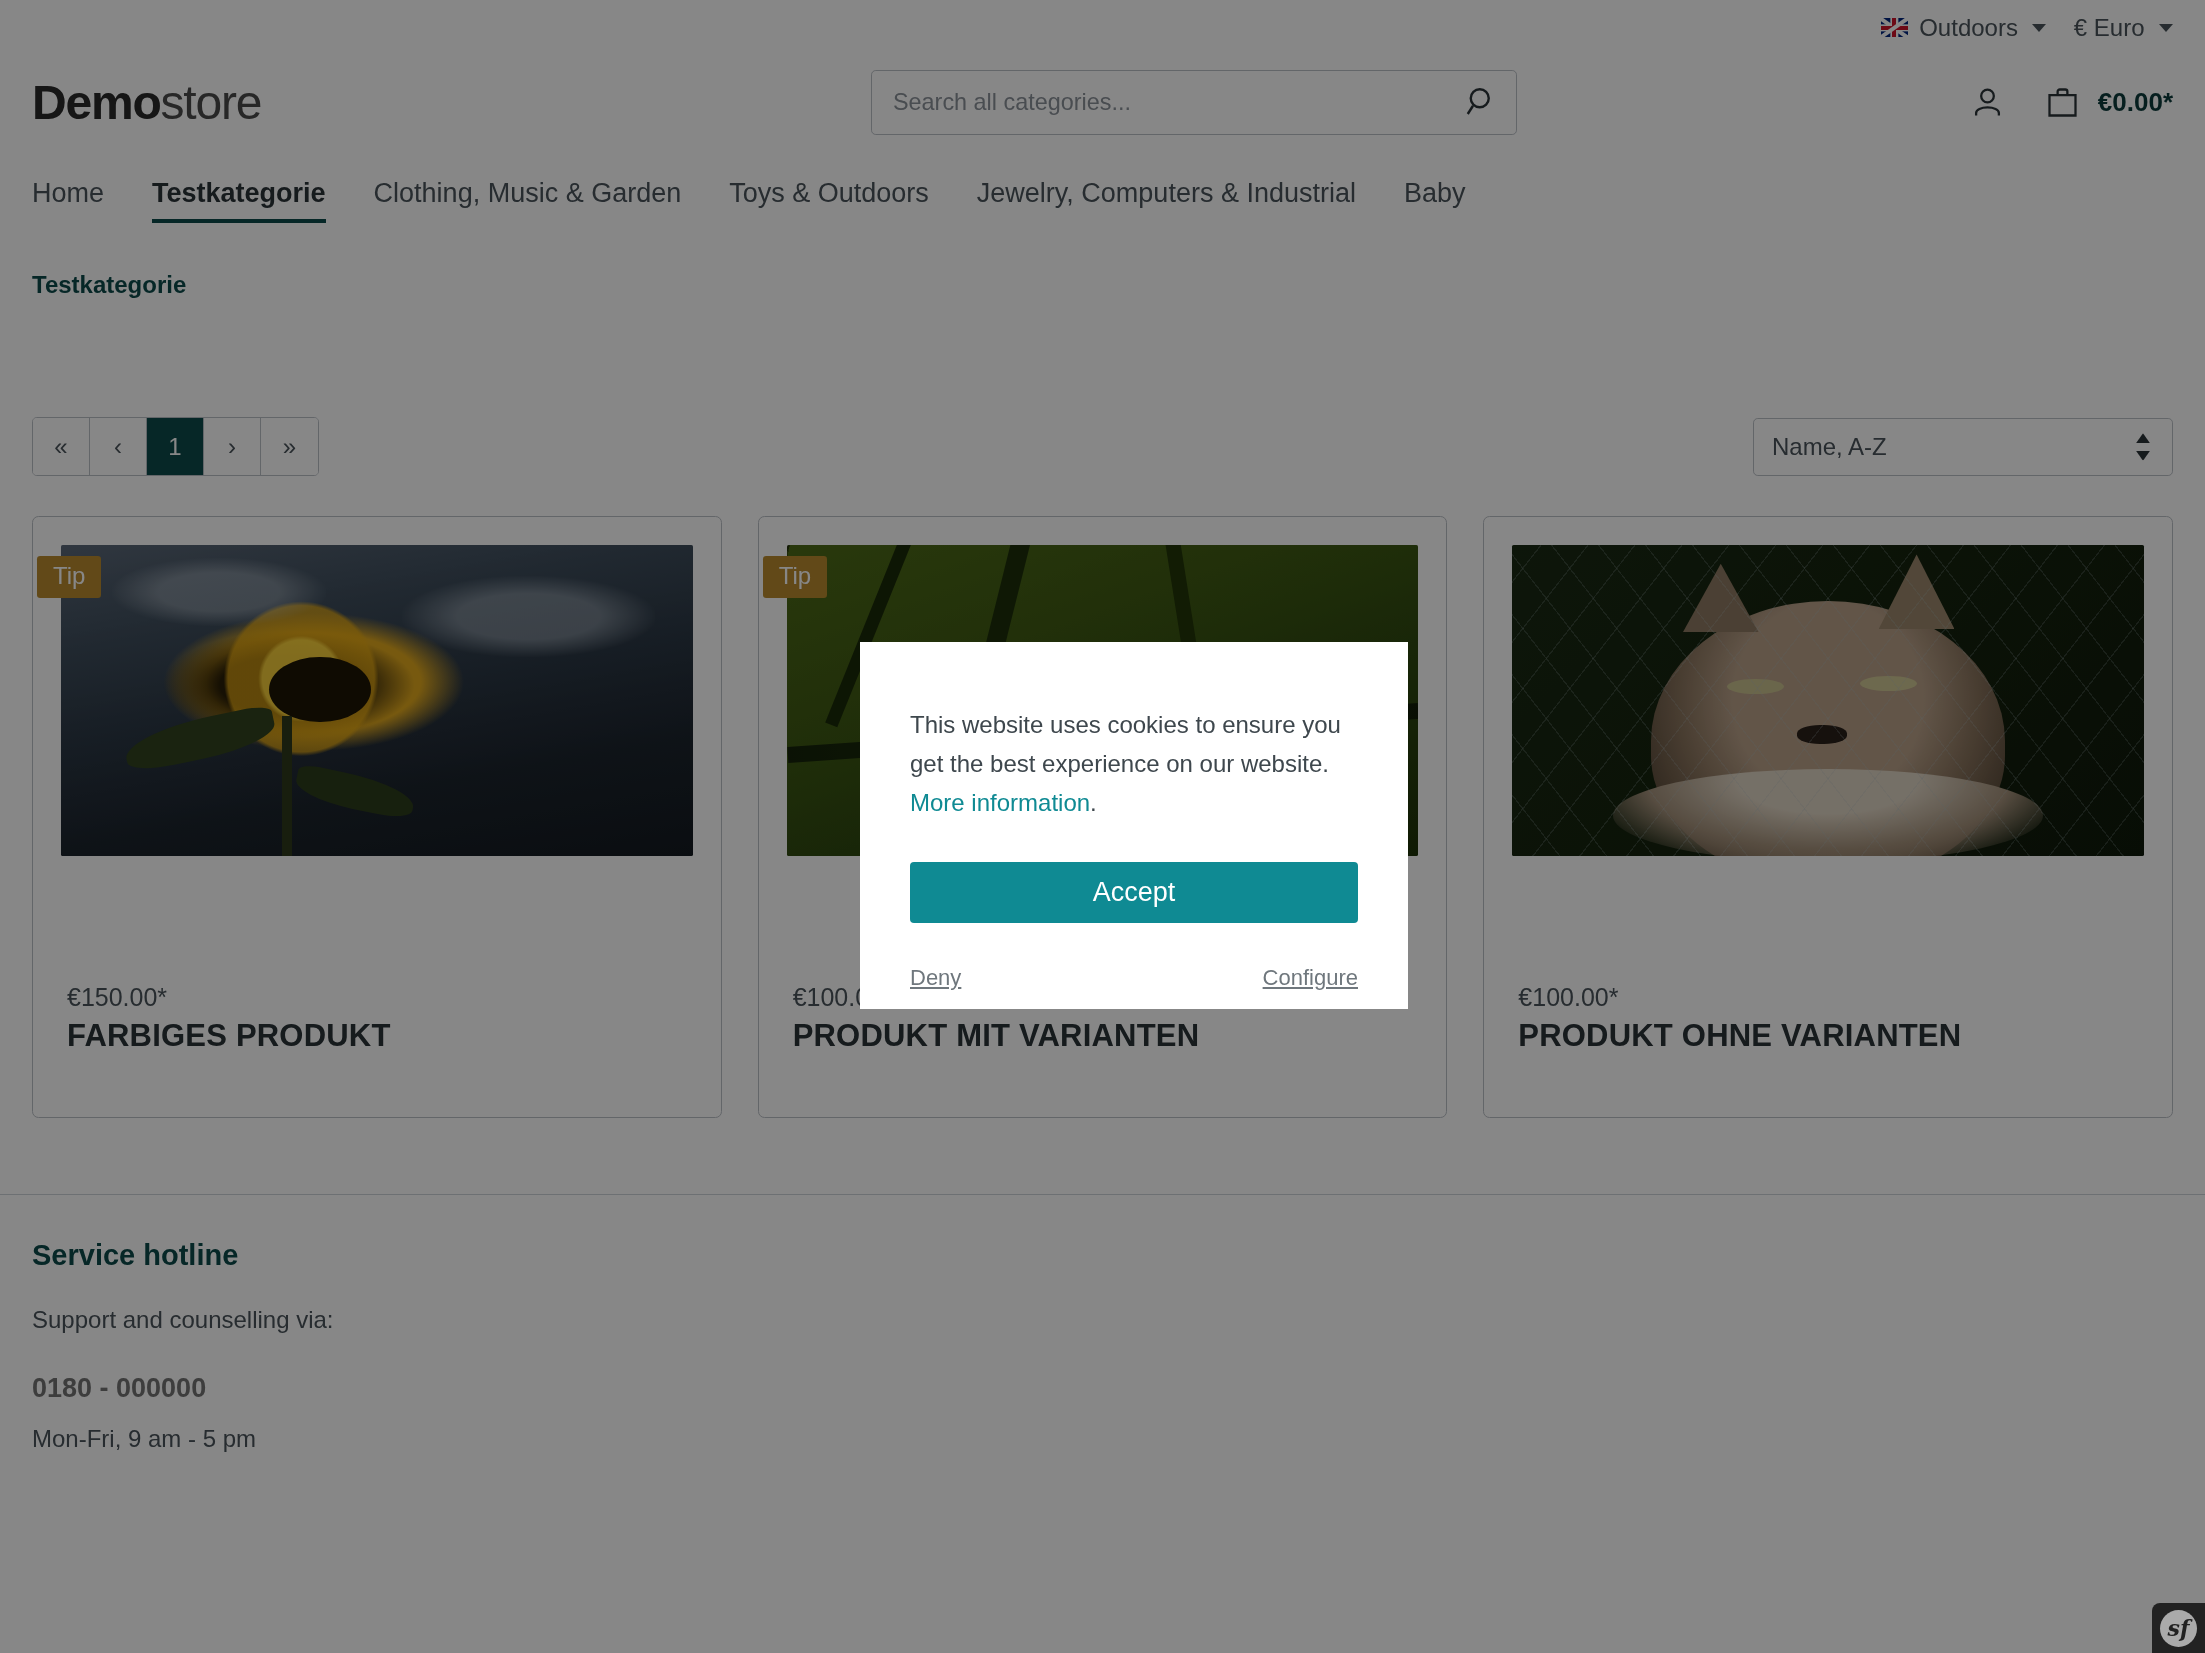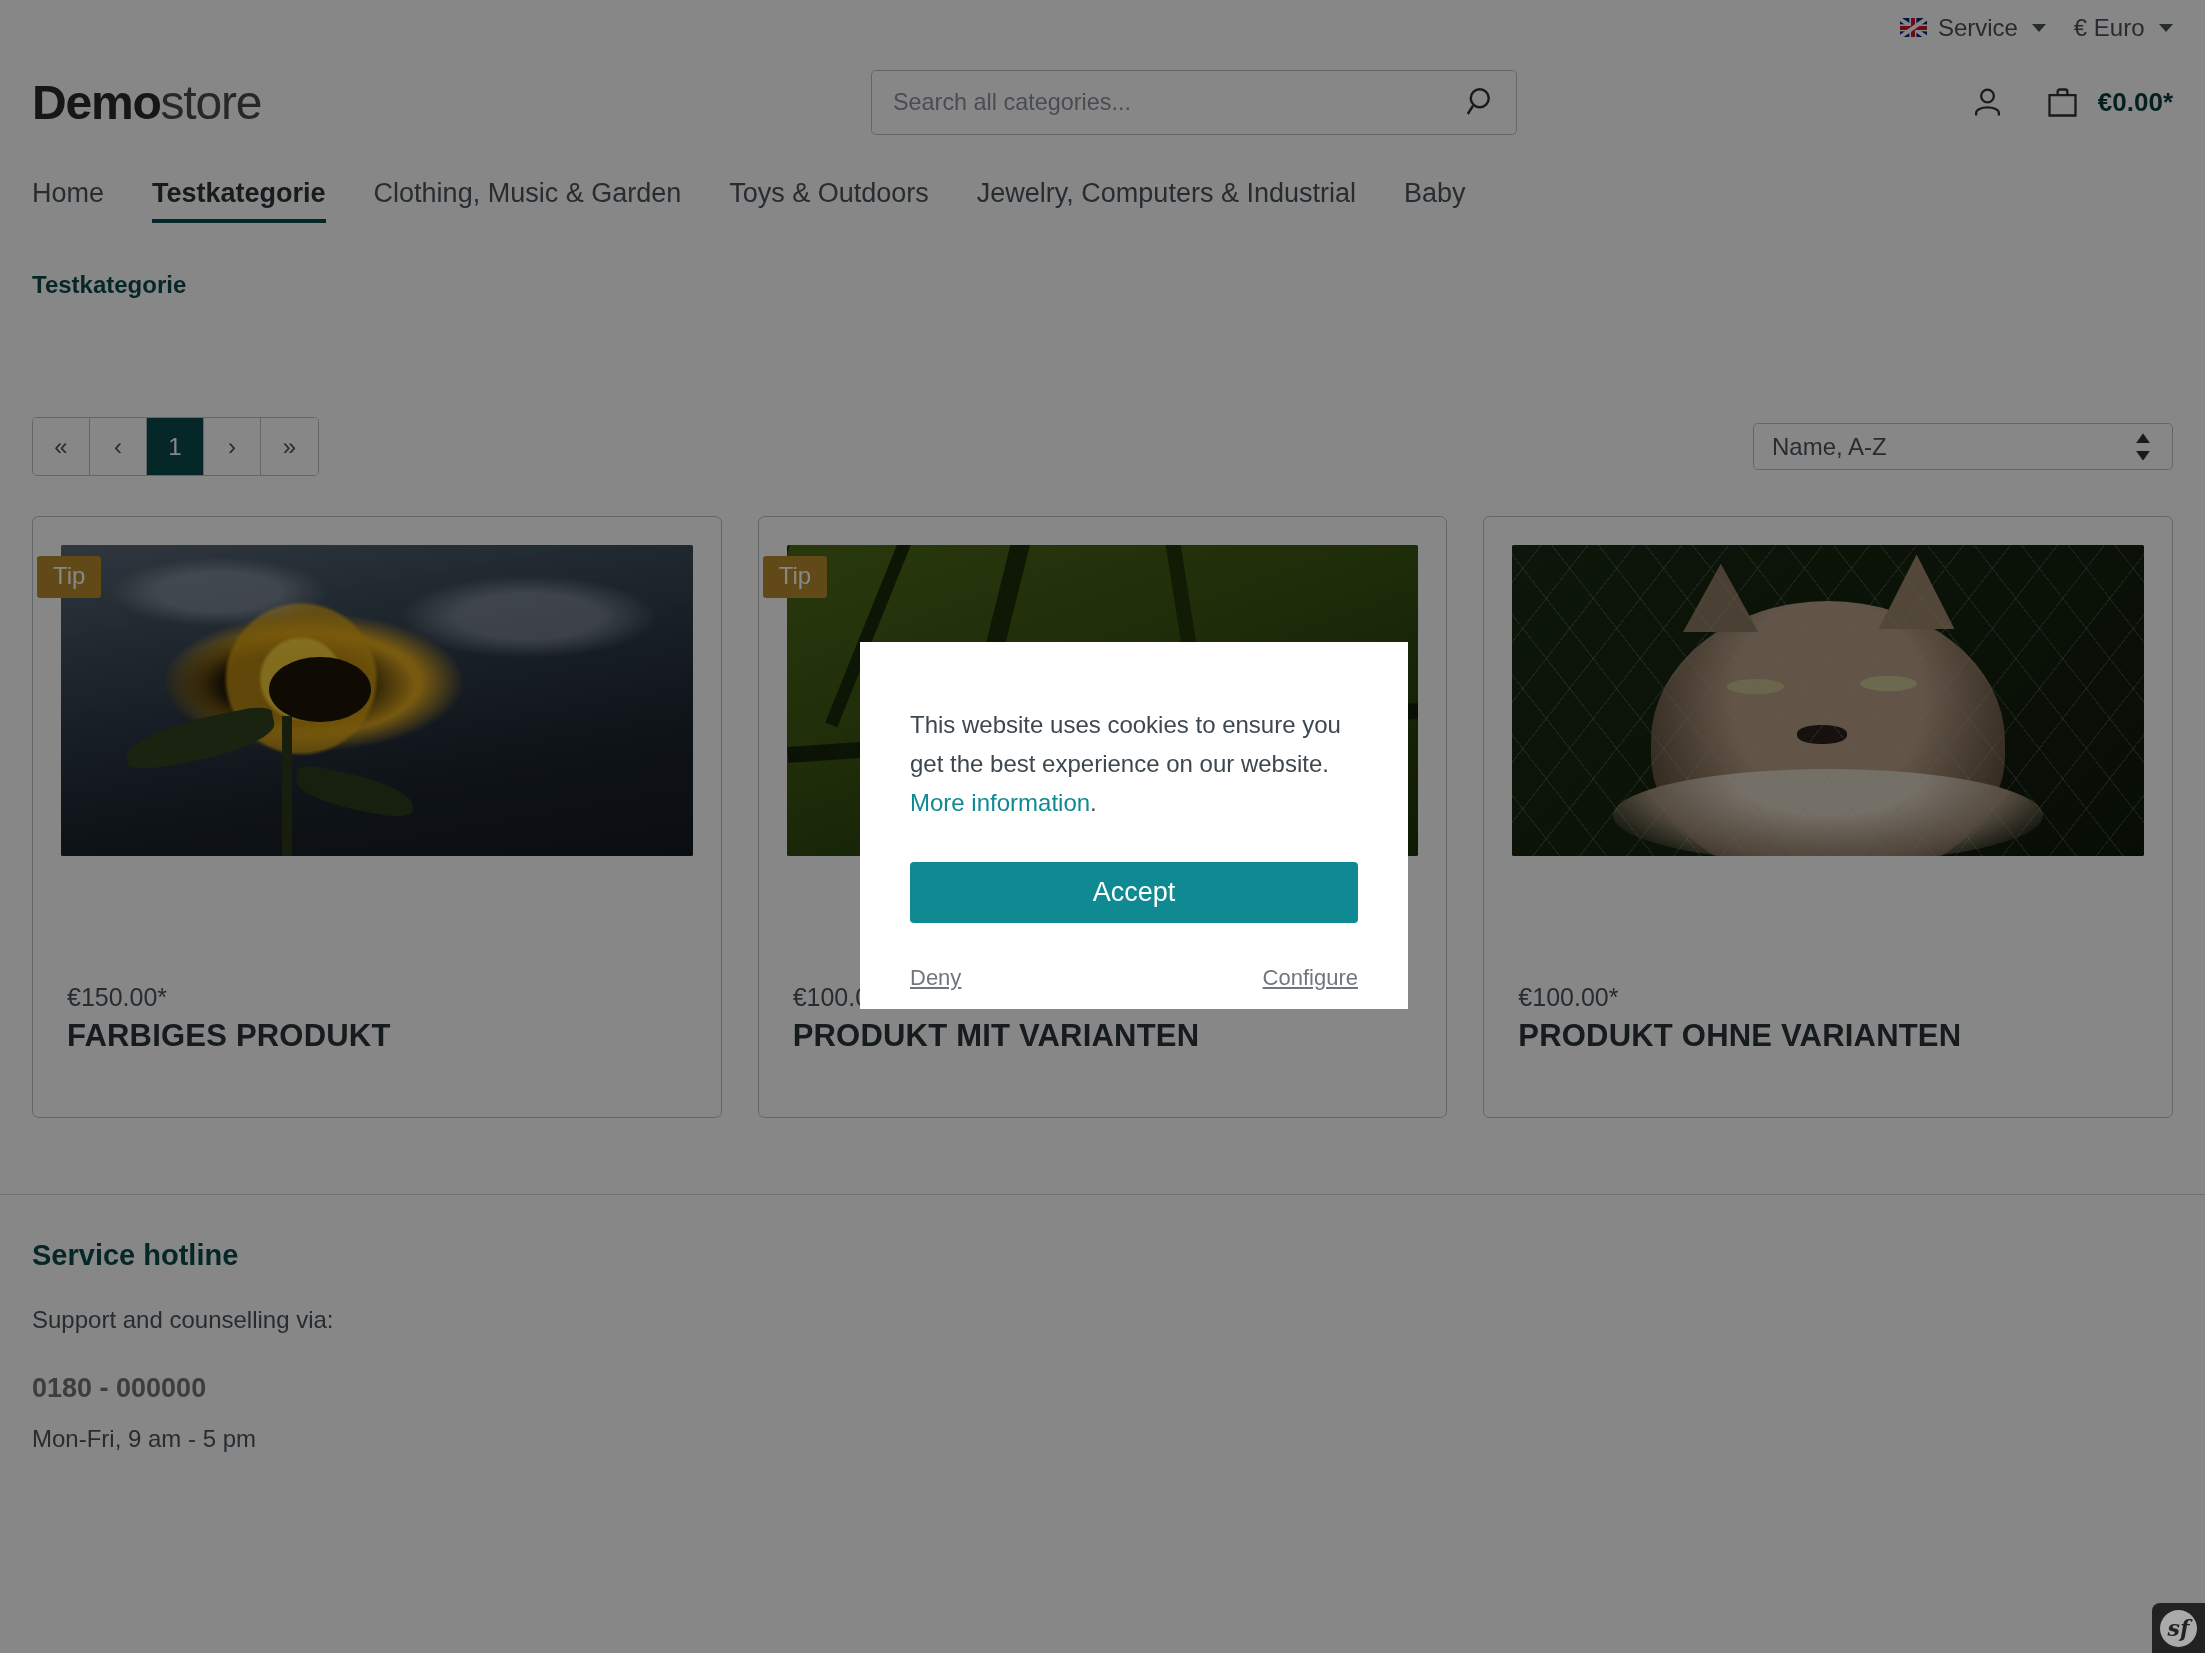--- a/index.html
+++ b/index.html
@@ -224,21 +224,21 @@
     user-select: none;
   }
   .page-btn:last-child { border-right: none; }
   .page-btn.active {
     background: #0d4b4b;
     color: #ffffff;
   }
 
   .sort-select {
     width: 420px;
-    height: 47px;
+    height: 58px;
     border: 0.8px solid #bcc1c7;
     border-radius: 4.8px;
     background: #fff;
     font-size: 24px;
     font-family: "Liberation Sans", sans-serif;
     color: #4a545b;
     padding: 0 48px 0 18px;
     appearance: none;
     -webkit-appearance: none;
     cursor: pointer;
@@ -524,21 +524,21 @@
 <div id="page">
 
   <div class="topbar">
     <div class="topbar-item">
       <span class="flag-icon">
         <span class="flag-cross-v"></span>
         <span class="flag-cross-h"></span>
         <span class="flag-cross-v2"></span>
         <span class="flag-cross-h2"></span>
       </span>
-      <span>Service</span>
+      <span>Outdoors</span>
       <span class="caret-down"></span>
     </div>
     <div class="topbar-item">
       <span>€ Euro</span>
       <span class="caret-down"></span>
     </div>
   </div>
 
   <div class="header">
     <div class="logo">

